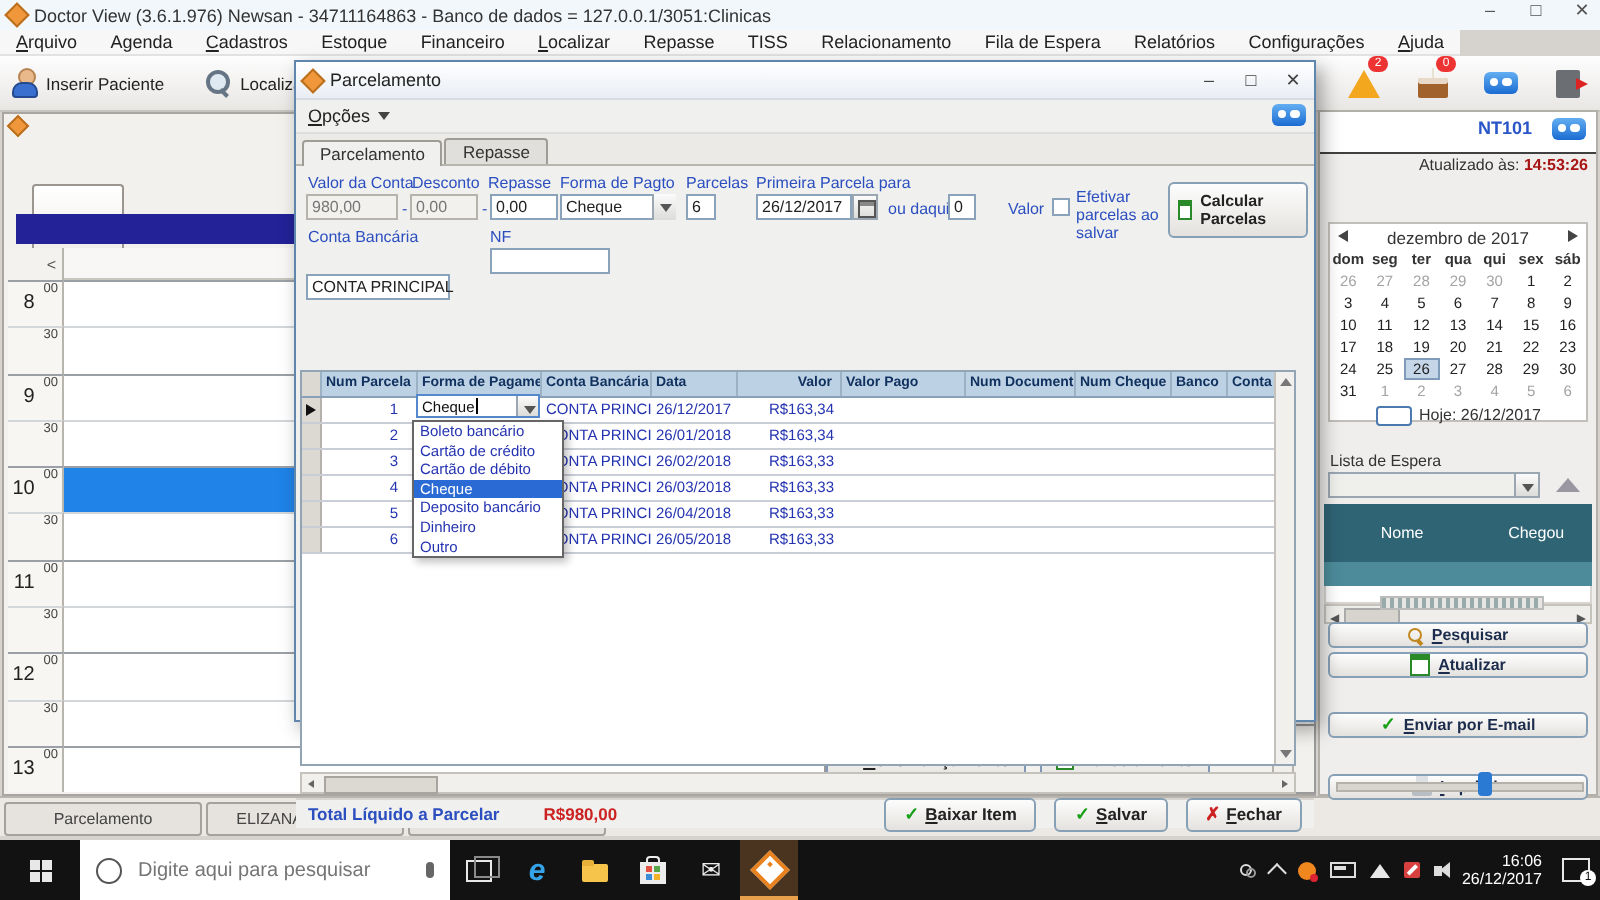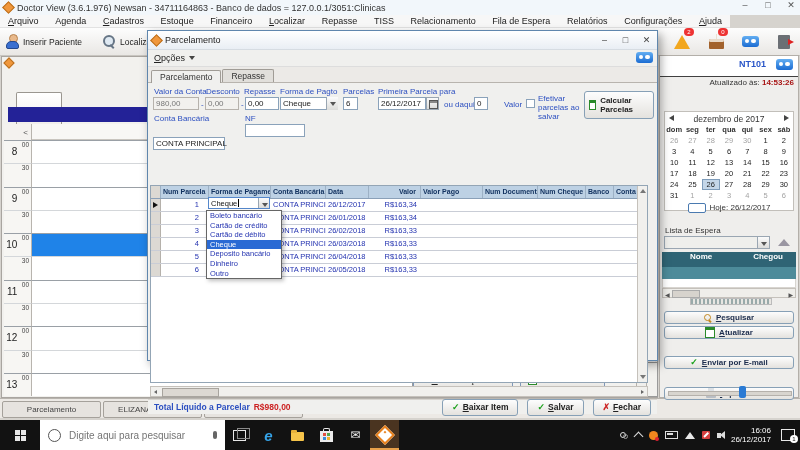--- a/index.html
+++ b/index.html
@@ -82,21 +82,21 @@
   .cal-cell.selected{background:#c4d6e8;border:1px solid #7e9cba;line-height:9px}
   .cal-today{height:13px;display:flex;align-items:center;justify-content:center;gap:4px;font-size:8px;color:#333}
   .cal-today .box{width:16px;height:8px;background:#fff;border:1px solid #4a7ab0;border-radius:2px}
   .rp-label{position:absolute;left:5px;top:170px;font-size:8px;color:#333}
   .rp-combo{position:absolute;left:4px;top:180px;width:106px;height:13px;background:#efefec;border:1px solid #9aa6b2;box-sizing:border-box}
   .dd-btn{position:absolute;right:0;top:0;width:12px;height:100%;background:linear-gradient(#fbfbfb,#dcdcda);border-left:1px solid #9aa6b2;box-sizing:border-box}
   .dd-btn::after{content:"";position:absolute;left:3px;top:5px;border-left:3px solid transparent;border-right:3px solid transparent;border-top:4px solid #555}
   .rp-upbtn{position:absolute;right:4px;top:180px;width:20px;height:13px;display:flex;align-items:center;justify-content:center}
   .rp-upbtn::after{content:"";border-left:6px solid transparent;border-right:6px solid transparent;border-bottom:7px solid #9a9archive6a2;border-bottom:7px solid #9a96a2}
   .queue{position:absolute;left:2px;top:196px;width:134px}
-  .q-head{display:flex;height:15px;background:#2f6475;color:#fff;font-size:8px;font-weight:bold;}
+  .q-head{display:flex;height:29px;background:#2f6475;color:#fff;font-size:8px;font-weight:normal;align-items:center}
   .q-head .c1{flex:1.4;text-align:center}
   .q-head .c2{flex:1;text-align:center}
   .q-row1{height:12px;background:#4d8b9a}
   .q-row2{height:9px;background:#fff;border:1px solid #d8d5d0;border-top:none;box-sizing:border-box}
   .q-scroll{height:10px;background:#efeeea;border:1px solid #c5c1bb;position:relative;box-sizing:border-box}
   .q-scroll .thumb{position:absolute;left:9px;top:1px;width:26px;height:6px;background:#d7d3cd;border:1px solid #aaa}
   .q-scroll .la,.q-scroll .ra{position:absolute;top:2px;font-size:6px;color:#555}
   .q-scroll .la{left:2px}.q-scroll .ra{right:2px}
   .splitter{position:absolute;left:30px;top:242px;width:80px;height:5px;background:repeating-linear-gradient(90deg,#9aa 0 2px,#e8e6e2 2px 4px);border:1px solid #bbb}
   .rp-btn{position:absolute;left:4px;width:130px;height:13px;background:linear-gradient(#fdfdfd,#e4e2de);border:1px solid #87a0b6;border-radius:3px;display:flex;align-items:center;justify-content:center;gap:4px;font-size:8px;font-weight:bold;color:#1c2c4c;box-sizing:border-box}
@@ -161,21 +161,21 @@
   .editor .dd-btn{width:11px}
   .dropdown{position:absolute;left:58px;top:127px;width:74px;background:#fff;border:1px solid #666;z-index:10;box-shadow:2px 2px 4px rgba(0,0,0,.25)}
   .dd-item{height:9.6px;line-height:9.6px;font-size:7.5px;color:#2433b0;padding-left:3px;white-space:nowrap;overflow:hidden}
   .dd-item.sel{background:#2a6ad4;color:#fff}
   .hscroll{position:absolute;left:2px;top:303px;width:498px;height:11px;background:#f1f0ed;border:1px solid #c5c1bb;box-sizing:border-box}
   .hscroll .thumb{position:absolute;left:11px;top:1px;width:55px;height:7px;background:#dcd8d2;border:1px solid #a8a49e}
   .hscroll::before{content:"";position:absolute;left:3px;top:3px;border-top:2.5px solid transparent;border-bottom:2.5px solid transparent;border-right:3.5px solid #666}
   .hscroll::after{content:"";position:absolute;right:3px;top:3px;border-top:2.5px solid transparent;border-bottom:2.5px solid transparent;border-left:3.5px solid #666}
   .dlg-footer{position:absolute;left:0;top:316px;width:100%;height:15px;border-top:1px solid #d8d5d0;display:flex;align-items:center;padding:0 6px;box-sizing:border-box;background:#f0f0ee}
   .total-lbl{font-size:8.5px;font-weight:bold;color:#2c4fc0}
-  .total-val{font-size:8.5px;font-weight:bold;color:#c22;margin-left:4px}
+  .total-val{font-size:8.5px;font-weight:bold;color:#c22;margin-left:22px}
   .dlg-btns{margin-left:auto;display:flex;gap:9px}
   .dlg-btn{height:15px;padding:0 9px;background:linear-gradient(#fdfdfd,#e4e2de);border:1px solid #87a0b6;border-radius:3px;display:flex;align-items:center;gap:3px;font-size:8.5px;font-weight:bold;color:#222}
   .dlg-btn .lbl{display:inline-block}
   .dlg-btn .lbl::first-letter{text-decoration:underline}
   
   .statusbar{left:0;top:398px;width:800px;height:20px;background:#ece9e5;border-top:1px solid #b8b4ae;display:flex;padding-top:2px;box-sizing:border-box}
   .stab{width:97px;height:15px;background:#e6e3df;border:1px solid #a5a19b;border-radius:2px;margin-left:2px;font-size:8px;color:#444;text-align:center;line-height:15px;overflow:hidden;white-space:nowrap}
   
   .taskbar{left:0;top:420px;width:800px;height:30px;background:#121212;display:flex;align-items:stretch;z-index:50}
   .tb-start{width:40px;display:flex;align-items:center;justify-content:center}

